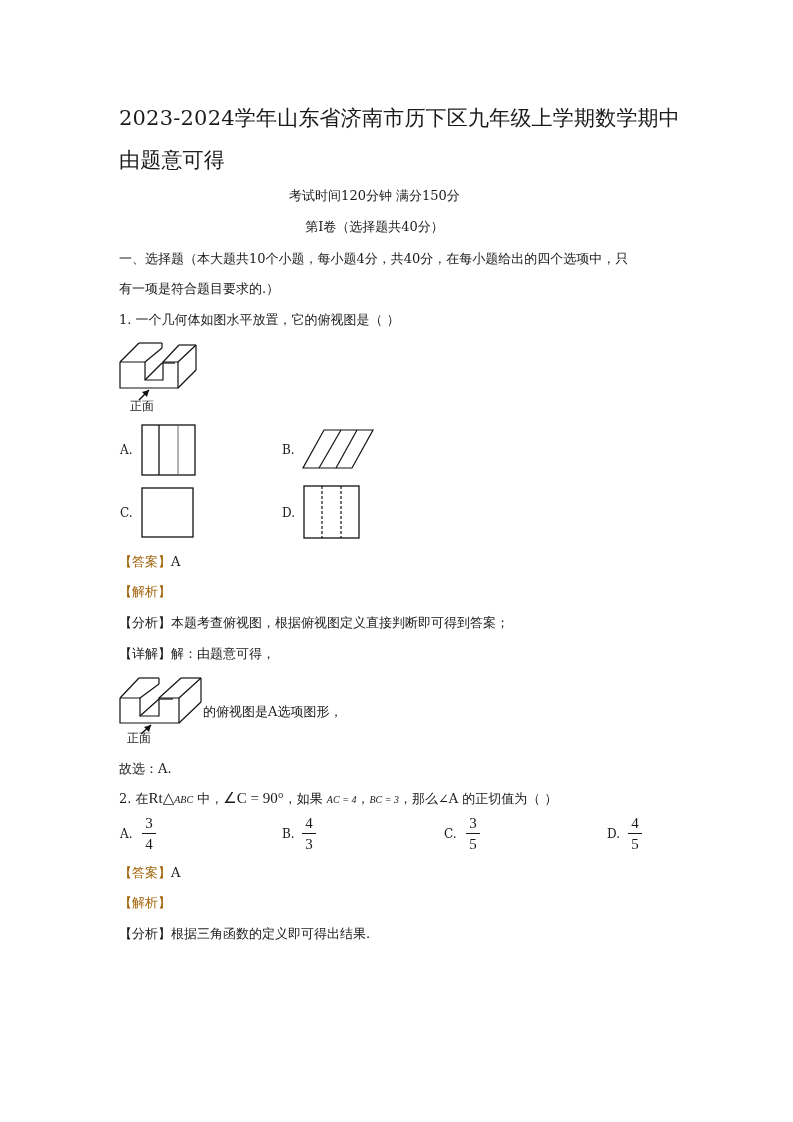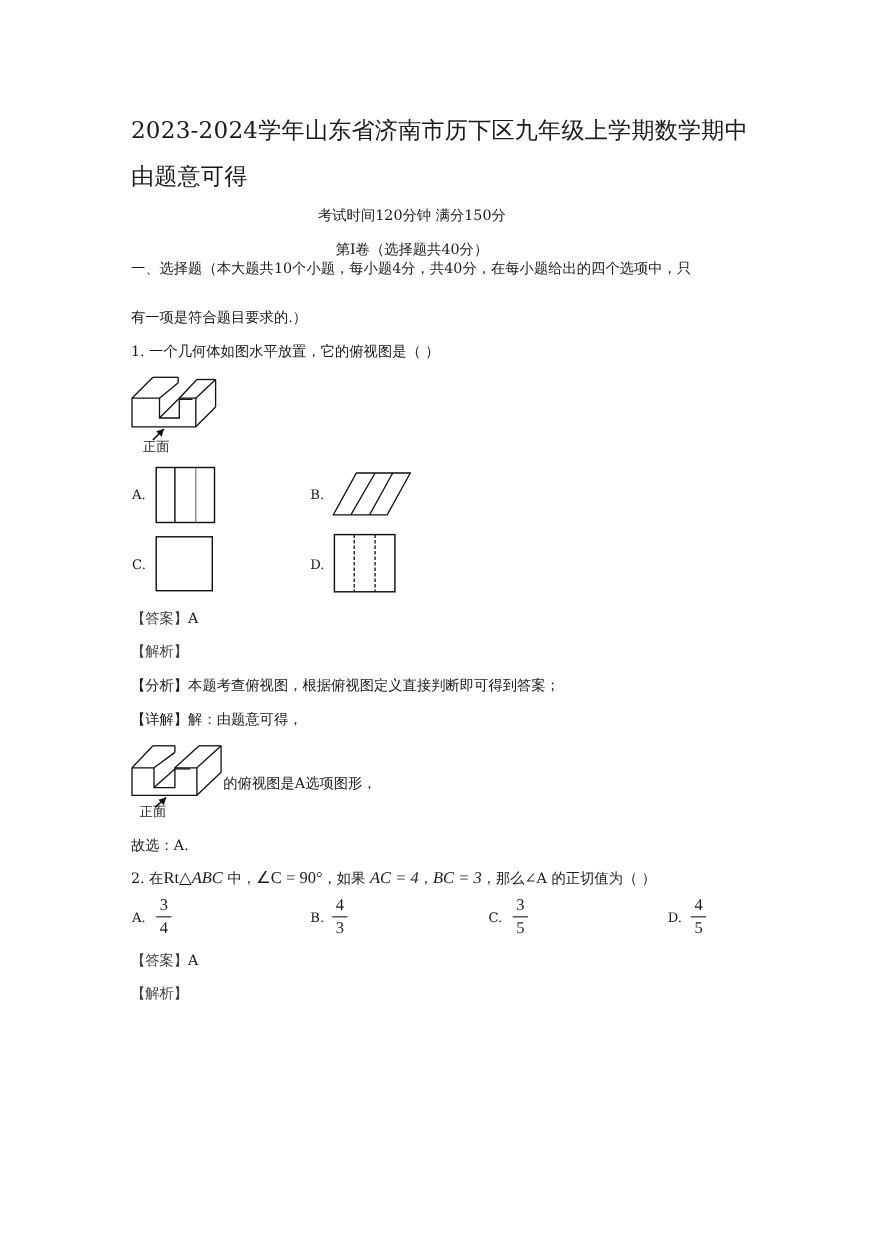--- a/index.html
+++ b/index.html
@@ -4,42 +4,42 @@
 <style>
   html, body { margin: 0; padding: 0; background: #ffffff; }
   body { width: 793px; height: 1122px; position: relative; overflow: hidden;
          font-family: "DejaVu Serif", "Liberation Serif", serif; color: #1a1a1a; }
   .page { position: absolute; left: 0; top: 0; width: 793px; height: 1122px; }
   .title { position: absolute; left: 119px; font-size: 21px; font-weight: normal; letter-spacing: 0.2px; white-space: nowrap; }
   .t1 { top: 104px; }
   .t2 { top: 146px; }
   .center { position: absolute; left: 0; width: 749px; text-align: center; font-size: 13px; white-space: nowrap; }
   .line { position: absolute; left: 119px; font-size: 13px; white-space: nowrap; }
-  .blue { color: #404040; }
+  .blue { color: #a16207; }
   .opt-label { position: absolute; font-size: 12px; }
   svg { position: absolute; overflow: visible; }
   .frac { position: absolute; font-family: "Liberation Serif", serif; font-size: 15px; text-align: center; width: 14px; }
   .frac .num { display: block; line-height: 18px; }
   .frac .bar { display: block; border-top: 1px solid #1a1a1a; margin: 1px 0; }
   .frac .den { display: block; line-height: 18px; }
-  .math { font-family: "Liberation Serif", serif; font-style: italic; font-size: 15px; }
+  .math { font-family: "Liberation Serif", serif; font-style: italic; font-size: 10px; }
   .mathr { font-family: "Liberation Serif", serif; font-size: 15px; }
 </style>
 </head>
 <body>
 
 <div class="page">
 
   <div class="title t1">2023-2024学年山东省济南市历下区九年级上学期数学期中</div>
   <div class="title t2">由题意可得</div>
 
   <div class="center" style="top:187px;">考试时间120分钟    满分150分</div>
   <div class="center" style="top:218px;">第Ⅰ卷（选择题共40分）</div>
 
-  <div class="line" style="top:235px;">一、选择题（本大题共10个小题，每小题4分，共40分，在每小题给出的四个选项中，只</div>
+  <div class="line" style="top:250px;">一、选择题（本大题共10个小题，每小题4分，共40分，在每小题给出的四个选项中，只</div>
   <div class="line" style="top:280px;">有一项是符合题目要求的.）</div>
 
   <div class="line" style="top:311px;">1. 一个几何体如图水平放置，它的俯视图是（        ）</div>
 
   <svg style="left:119px; top:340px;" width="80" height="72" viewBox="0 0 80 72">
     <g fill="none" stroke="#111" stroke-width="1.2">
 
       <polyline points="1,22 26,22 26,40 44,40 44,22 59,22 59,48 1,48 1,22"></polyline>
 
       <line x1="1" y1="22" x2="20" y2="3"></line>
@@ -154,14 +154,17 @@
   <div class="frac" style="left:628px; top:814px;">
     <span class="num">4</span>
       <span class="bar"></span>
       <span class="den">5</span>
   </div>
 
   <div class="line" style="top:864px;">
     <span class="blue">【答案】</span><span>A</span>
   </div>
   <div class="line blue" style="top:894px;">【解析】</div>
+  <div class="line" style="top:925px;">
+    <span>【分析】</span><span>根据三角函数的定义即可得出结果.</span>
+  </div>
 
 </div>
 
 </body></html>

